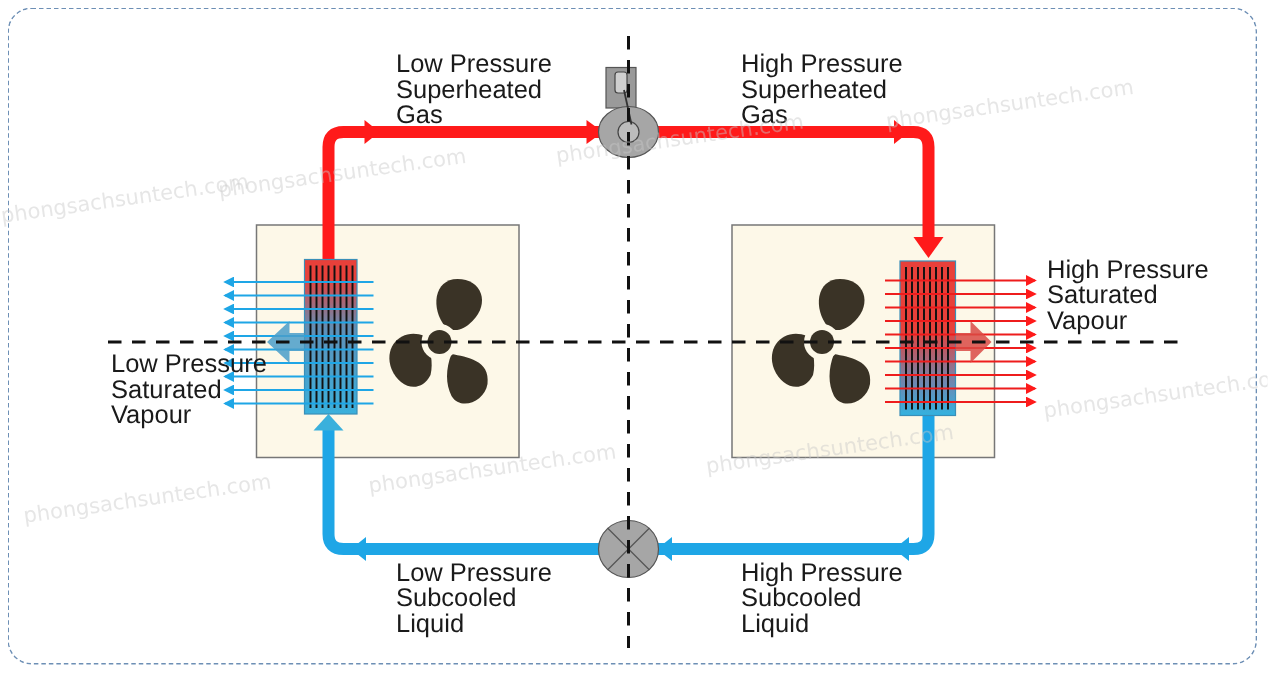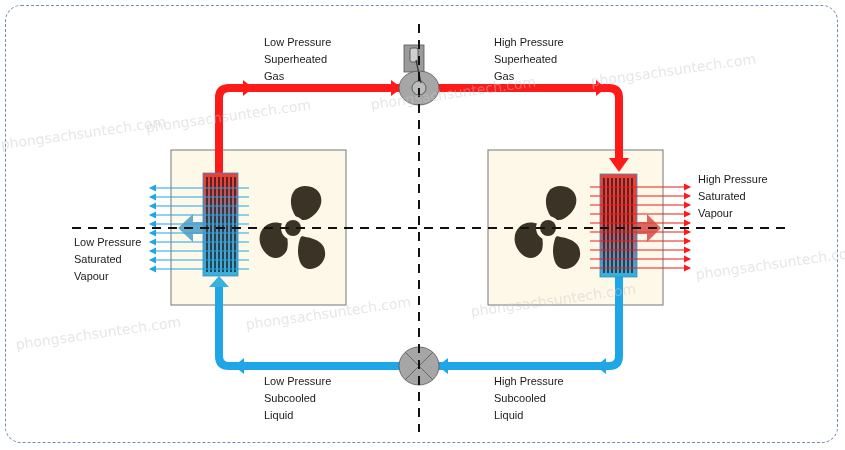--- a/index.html
+++ b/index.html
@@ -1,19 +1,19 @@
 <!DOCTYPE html>
 <html><head>
 <meta charset="utf-8">
 <style>
   html, body { margin:0; padding:0; background:#ffffff; }
   body { width:845px; height:450px; position:relative; overflow:hidden; font-family:"Liberation Sans", sans-serif; }
   .frame { position:absolute; left:5px; top:5px; width:833px; height:438px; border:1px dashed #6d8fb5; border-radius:16px; box-sizing:border-box; }
   svg { position:absolute; left:0; top:0; }
-  .lbl { position:absolute; font-family:"Liberation Sans", sans-serif; font-size:11px; line-height:17px; color:#1a1a1a; white-space:nowrap; }
+  .lbl { position:absolute; font-family:"Liberation Sans", sans-serif; font-size:17px; line-height:17px; color:#1a1a1a; white-space:nowrap; }
   .wm { position:absolute; font-family:"DejaVu Sans", sans-serif; font-size:14px; color:rgba(200,200,200,0.45); transform:rotate(-8deg); white-space:nowrap; pointer-events:none; }
 </style>
 </head>
 <body>
 
 <div class="frame"></div>
 
 <svg width="845" height="450" viewBox="0 0 845 450">
   <defs>
     <linearGradient id="evapGrad" x1="0" y1="0" x2="0" y2="1">

